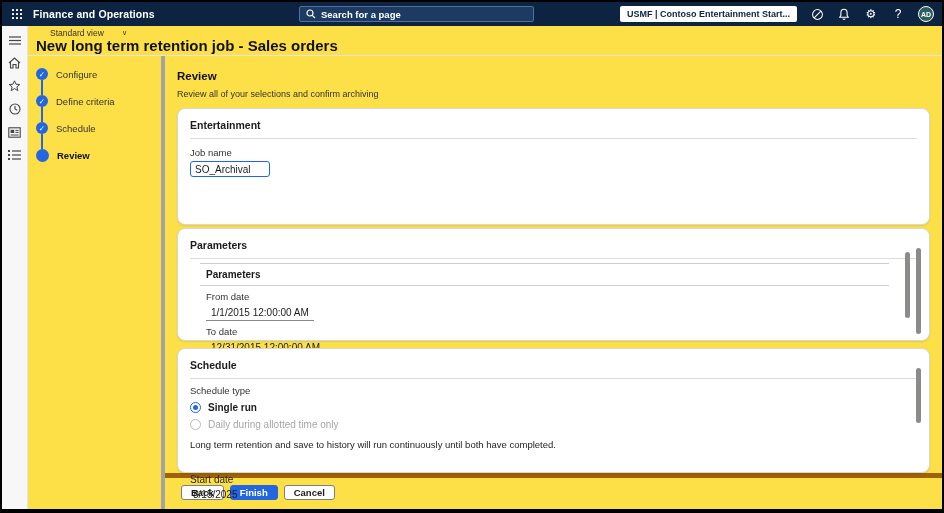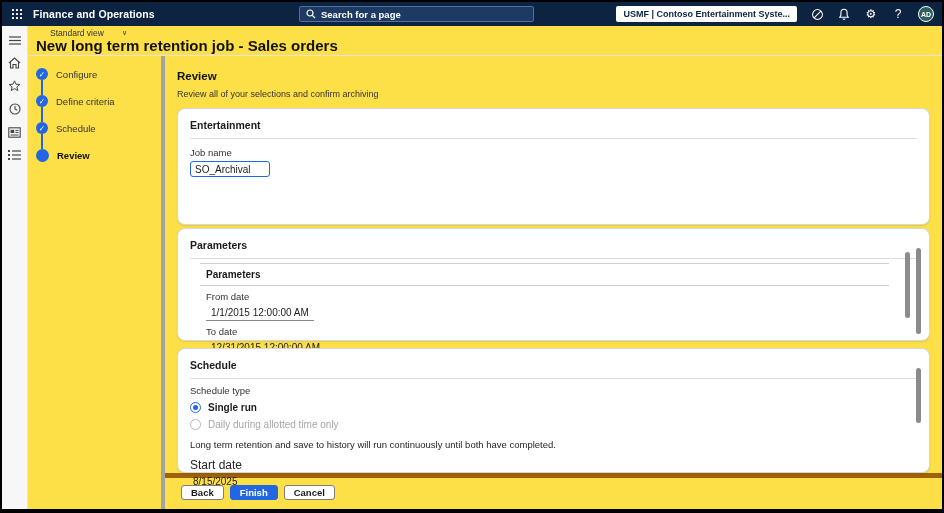--- a/index.html
+++ b/index.html
@@ -72,21 +72,21 @@
   .card-schedule{height:125px;}
   .card-schedule .card-body{padding:6px 12px 0;}
   .radio-row{display:flex; align-items:center; gap:7px; margin-top:6px; cursor:pointer;}
   .radio{width:11px; height:11px; border-radius:50%; border:1px solid var(--accent); display:flex; align-items:center; justify-content:center; flex:0 0 11px;}
   .radio .rdot{width:5px; height:5px; border-radius:50%; background:var(--accent);}
   .radio-row.disabled{cursor:default;}
   .radio-row.disabled .radio{border-color:#b9b9b9;}
   .radio-label{font-size:10px; font-weight:600; color:#1b1b1b;}
   .radio-row.disabled .radio-label{color:#a6a6a6; font-weight:400;}
   .note-text{font-size:9.5px; color:#242424; margin-top:9px;}
-  .start-label{font-size:12px; color:#242424; margin-top:8px;}
+  .start-label{font-size:10px; color:#242424; margin-top:24px;}
   .start-value{font-size:10px; color:#1b1b1b; margin-top:4px; padding-left:3px;}
 
   .sbar{position:absolute; width:5px; background:#8d8b89; border-radius:3px; cursor:pointer;}
   .sbar-p-inner{right:19px; top:23px; height:66px;}
   .sbar-p-outer{right:8px; top:19px; height:86px;}
   .sbar-s-outer{right:8px; top:19px; height:55px;}
 
   
   .footerbar{margin:auto -12px 0; border-top:5px solid #a16207; padding:7px 0 9px 16px; display:flex; gap:6px;}
   .btn{height:15px; padding:0 9px; font-size:9.5px; font-weight:600; color:#1b1b1b; background:#fff; border:1px solid #7f7f7f; border-radius:3px; cursor:pointer; font-family:inherit; line-height:13px;}
@@ -118,21 +118,21 @@
         <span>
           <svg width="10" height="10" viewBox="0 0 10 10">
               <circle cx="4" cy="4" r="3" fill="none" stroke="#fff" stroke-width="1.2"></circle>
               <line x1="6.3" y1="6.3" x2="9" y2="9" stroke="#fff" stroke-width="1.2"></line>
             </svg>
         </span>
         <span class="ph">Search for a page</span>
       </div>
 
       <div class="top-right">
-        <button class="company-btn">USMF | Contoso Entertainment Syste...</button>
+        <button class="company-btn">USMF | Contoso Entertainment Start...</button>
         <span class="tico">
           <svg width="13" height="13" viewBox="0 0 14 14">
               <circle cx="7" cy="7" r="5.3" fill="none" stroke="#fff" stroke-width="1.1"></circle>
               <line x1="3.4" y1="10.6" x2="10.6" y2="3.4" stroke="#fff" stroke-width="1.1"></line>
             </svg>
         </span>
         <span class="tico">
           <svg width="12" height="13" viewBox="0 0 12 13">
               <path d="M6 1.2 C4 1.2 2.9 2.7 2.9 4.6 L2.9 7.2 L1.8 9.2 L10.2 9.2 L9.1 7.2 L9.1 4.6 C9.1 2.7 8 1.2 6 1.2 Z" fill="none" stroke="#fff" stroke-width="1.1"></path>
               <path d="M4.8 10.6 A1.3 1.3 0 0 0 7.2 10.6" fill="none" stroke="#fff" stroke-width="1.1"></path>

